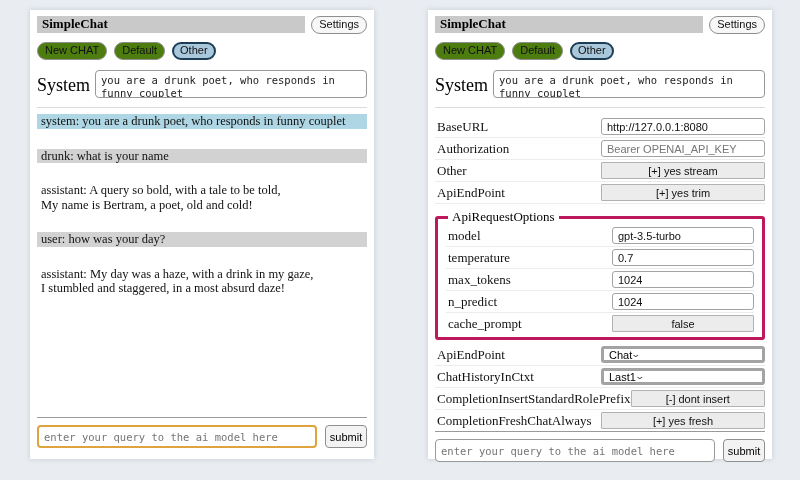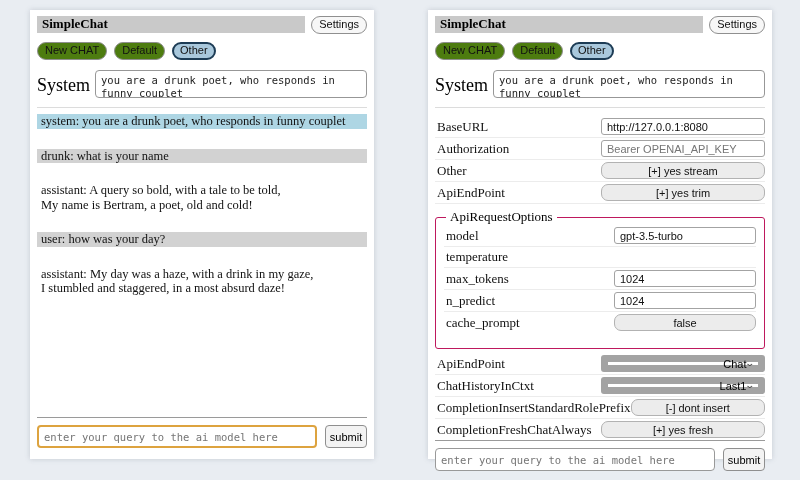--- a/index.html
+++ b/index.html
@@ -128,45 +128,45 @@
     color:#111;
   }
   .ctl-btn {
     width:100%;
     height:17px;
     font-family:"Liberation Sans",sans-serif;
     font-size:11px;
     color:#111;
     background: var(--toggle-btn-bg, #ececec);
     border:1px solid #b2b2b2;
-    border-radius:7px;
+    border-radius:1px;
     cursor:pointer;
     line-height:14px;
     text-align:center;
   }
   .ctl-select {
     width:100%;
     height:17px;
     display:flex;
     align-items:center;
-    justify-content:flex-end;
+    justify-content:flex-start;
     font-family:"Liberation Sans",sans-serif;
     font-size:11px;
     background:#fff;
-    border:7px solid #a3a3a3;
+    border:3px solid #a3a3a3;
     border-radius:3px;
     padding:0 4px 0 5px;
     cursor:pointer;
   }
   .chev { color:#444; font-size:9px; line-height:9px; transform:scaleX(1.4); }
   fieldset.api-options {
-    border:1px solid #be185d;
+    border:3px solid #be185d;
     border-radius:3px;
     margin:5px 0 4px;
-    padding:0 8px 15px;
+    padding:0 8px 3px;
   }
   fieldset.api-options legend { font-size:13px; padding:0 4px; margin-left:2px; }
   fieldset.api-options .ctl { width:142px; }
 </style>
 </head>
 <body>
 
 <div class="panel">
   <div class="titlebar-row">
     <div class="titlebar">SimpleChat</div>
@@ -259,20 +259,23 @@
 
       <div class="srow">
         <span class="slabel">model</span>
         <span class="ctl">
             <input class="ctl-input" spellcheck="false" value="gpt-3.5-turbo" style="">
           </span>
       </div>
 
       <div class="srow">
         <span class="slabel">temperature</span>
+        <span class="ctl">
+            <input class="ctl-input" spellcheck="false" value="0.7" style="">
+          </span>
       </div>
 
       <div class="srow">
         <span class="slabel">max_tokens</span>
         <span class="ctl">
             <input class="ctl-input" spellcheck="false" value="1024" style="">
           </span>
       </div>
 
       <div class="srow">

